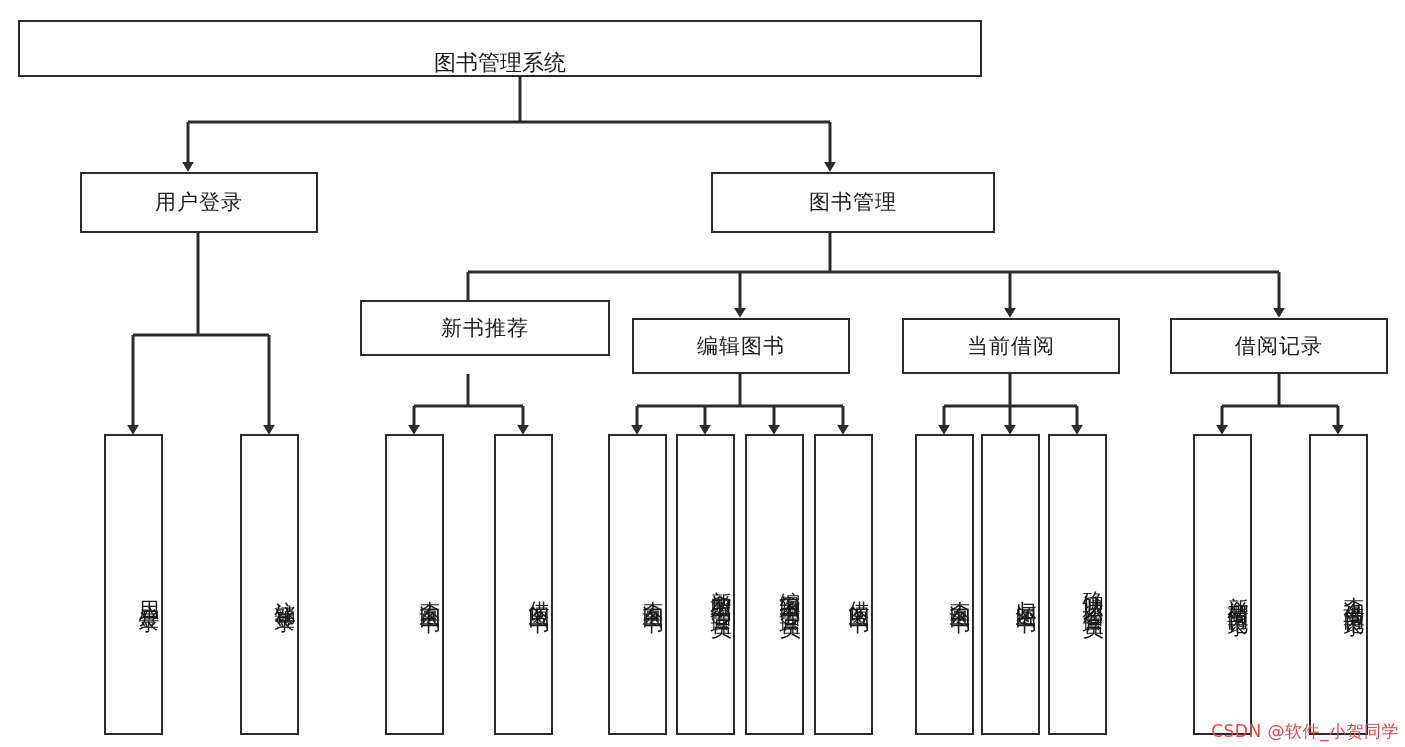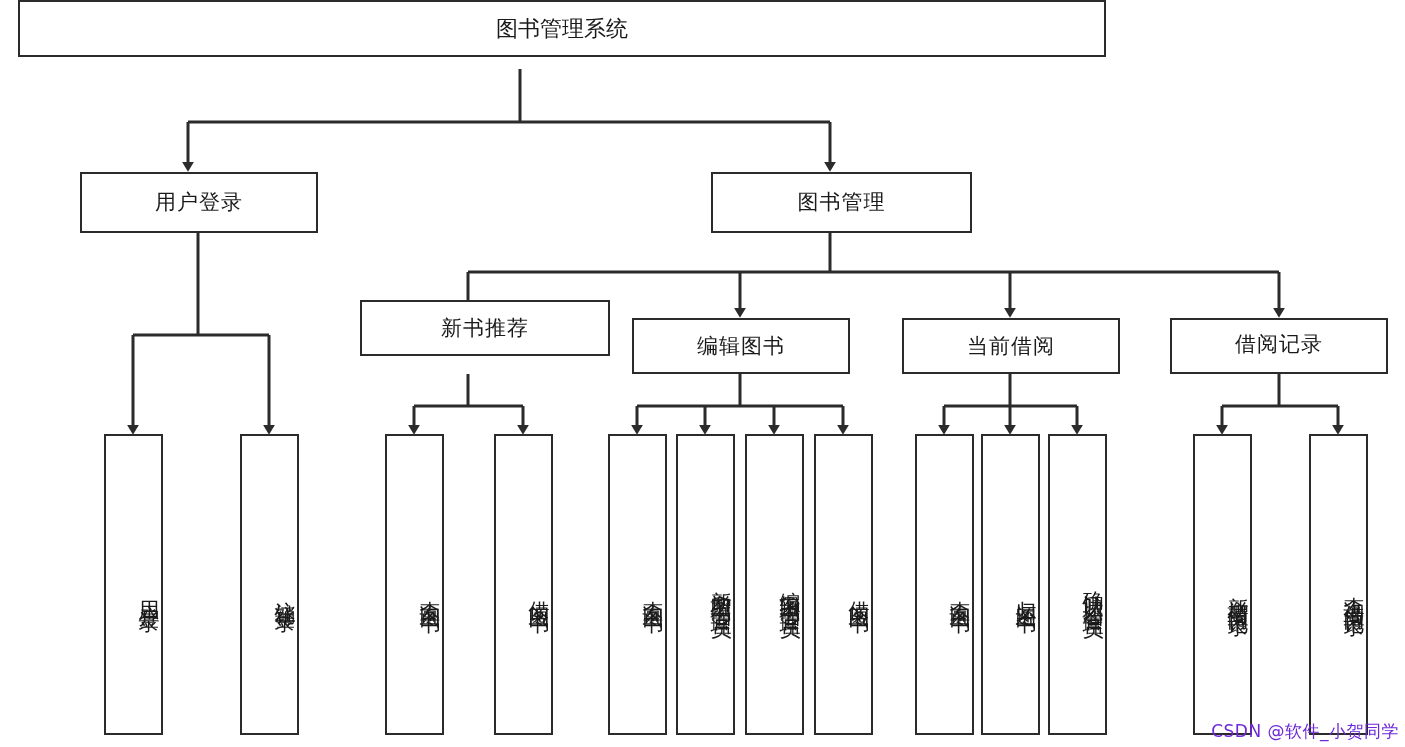--- a/index.html
+++ b/index.html
@@ -52,21 +52,21 @@
     position:absolute;
     left:0;top:0;
     width:1405px;height:747px;
     pointer-events:none;
   }
   .wm{
     position:absolute;
     right:6px;
     bottom:4px;
     font-size:17px;
-    color:#6d28d9;
+    color:#ef4444;
     letter-spacing:0.5px;
     white-space:nowrap;
     pointer-events:none;
   }
 </style>
 </head>
 <body>
 
 <div id="canvas">
 
@@ -116,41 +116,41 @@
       <path d="M1010,406 L1010,426" marker-end="url(#ah)"></path>
       <path d="M1077,406 L1077,426" marker-end="url(#ah)"></path>
 
       <path d="M1279,374 L1279,406"></path>
       <path d="M1222,406 L1338,406"></path>
       <path d="M1222,406 L1222,426" marker-end="url(#ah)"></path>
       <path d="M1338,406 L1338,426" marker-end="url(#ah)"></path>
     </g>
   </svg>
 
-  <div class="node root" style="left:18px; top:0; width:1088px; height:57px;">
+  <div class="node root" style="left:18px; top:20px; width:964px; height:57px;align-items:flex-end;">
     <span class="lbl">图书管理系统</span>
   </div>
 
   <div class="node h" style="left:80px; top:172px; width:238px; height:61px;">
     <span class="lbl">用户登录</span>
   </div>
-  <div class="node h" style="left:711px; top:172px; width:261px; height:61px;">
+  <div class="node h" style="left:711px; top:172px; width:284px; height:61px;">
     <span class="lbl">图书管理</span>
   </div>
 
   <div class="node h" style="left:360px; top:300px; width:250px; height:56px;">
     <span class="lbl">新书推荐</span>
   </div>
   <div class="node h" style="left:632px; top:318px; width:218px; height:56px;">
     <span class="lbl">编辑图书</span>
   </div>
   <div class="node h" style="left:902px; top:318px; width:218px; height:56px;text-align:right;">
     <span class="lbl">当前借阅</span>
   </div>
-  <div class="node h" style="left:1170px; top:318px; width:218px; height:56px;font-family:Liberation Mono, monospace;">
+  <div class="node h" style="left:1170px; top:318px; width:218px; height:56px;">
     <span class="lbl">借阅记录</span>
   </div>
 
   <div class="node leaf" style="left:104px; top:434px; width:59px; height:301px;">
     <span class="lbl">用户登录</span>
   </div>
   <div class="node leaf" style="left:240px; top:434px; width:59px; height:301px;">
     <span class="lbl">注销登录</span>
   </div>
 

